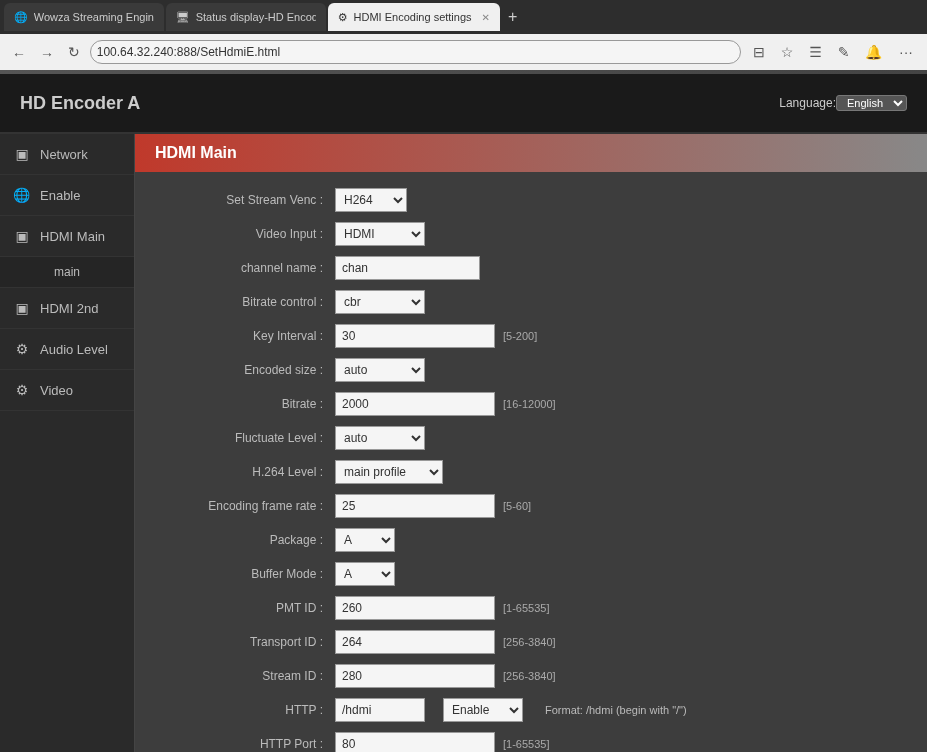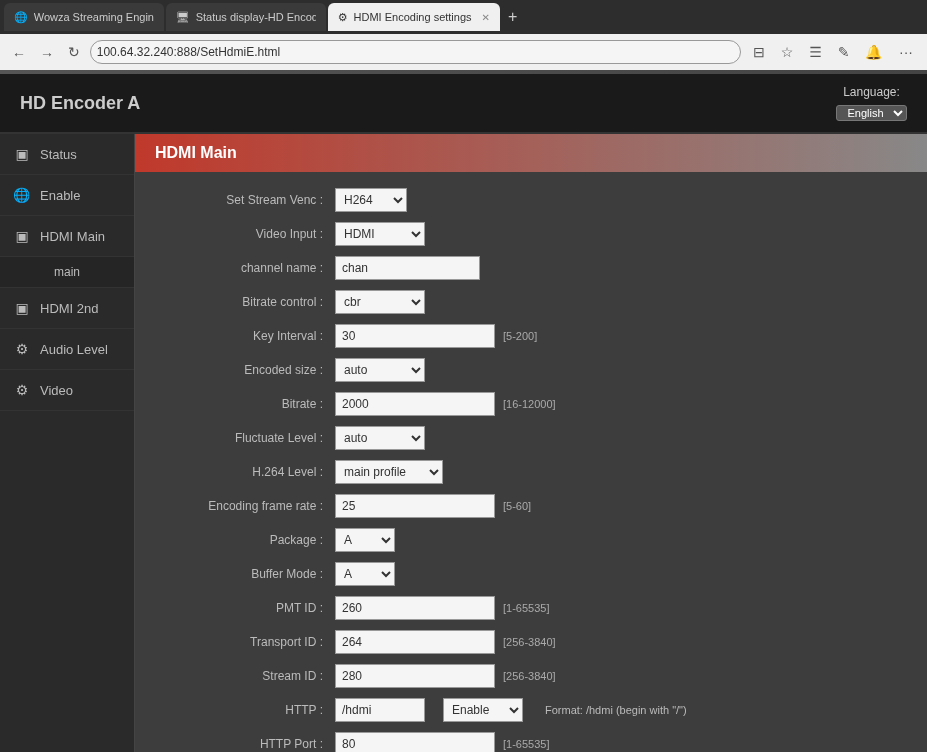--- a/index.html
+++ b/index.html
@@ -14,22 +14,22 @@
     .new-tab-btn { background: none; border: none; color: #ccc; font-size: 16px; cursor: pointer; padding: 0 6px; }
     .nav-bar { display: flex; align-items: center; background: #f0f0f0; height: 36px; padding: 0 8px; gap: 6px; }
     .nav-btn { background: none; border: none; cursor: pointer; color: #555; font-size: 14px; padding: 4px; border-radius: 3px; }
     .address-bar { flex: 1; height: 26px; border: 1px solid #ccc; border-radius: 13px; padding: 0 12px; font-size: 12px; background: white; color: #333; outline: none; }
     .nav-actions { display: flex; gap: 4px; }
     .nav-icon-btn { background: none; border: none; cursor: pointer; color: #555; font-size: 14px; padding: 4px 6px; }
 
     
     .app-header { background: #1a1a1a; height: 60px; display: flex; align-items: center; justify-content: space-between; padding: 0 20px; border-bottom: 2px solid #333; }
     .app-title { color: #ccc; font-size: 18px; font-weight: bold; }
-    .language-selector { display: flex; align-items: center; gap: 6px; color: #ccc; font-size: 12px; flex-direction: column; }
-    .language-selector select { background: #555; color: white; border: 1px solid #777; padding: 0 6px; font-size: 11px; border-radius: 3px; text-align: center; }
+    .language-selector { display: flex; align-items: center; color: #ccc; font-size: 12px; }
+    .language-selector select { background: #555; color: white; border: 1px solid #777; padding: 0 6px; font-size: 11px; border-radius: 3px; }
 
     
     .main-layout { display: flex; height: calc(752px - 34px - 36px - 60px - 4px); }
 
     
     .sidebar { width: 135px; background: #2a2a2a; border-right: 1px solid #444; flex-shrink: 0; }
     .sidebar-item { display: flex; align-items: center; gap: 8px; padding: 10px 12px; cursor: pointer; color: #bbb; font-size: 13px; border-bottom: 1px solid #333; }
     .sidebar-item .sidebar-icon { width: 20px; height: 20px; display: flex; align-items: center; justify-content: center; font-size: 14px; }
     .sidebar-item-label-only { padding: 8px 12px; color: #bbb; font-size: 12px; text-align: center; background: #252525; border-bottom: 1px solid #333; }
 
@@ -101,21 +101,21 @@
       <option>English</option>
     </select>
   </div>
 </div>
 
 <div class="main-layout">
 
   <div class="sidebar">
     <div class="sidebar-item">
       <span class="sidebar-icon">▣</span>
-      <span>Status</span>
+      <span>Network</span>
     </div>
     <div class="sidebar-item">
       <span class="sidebar-icon">🌐</span>
       <span>Enable</span>
     </div>
     <div class="sidebar-item">
       <span class="sidebar-icon">▣</span>
       <span>HDMI Main</span>
     </div>
     <div class="sidebar-item-label-only">

